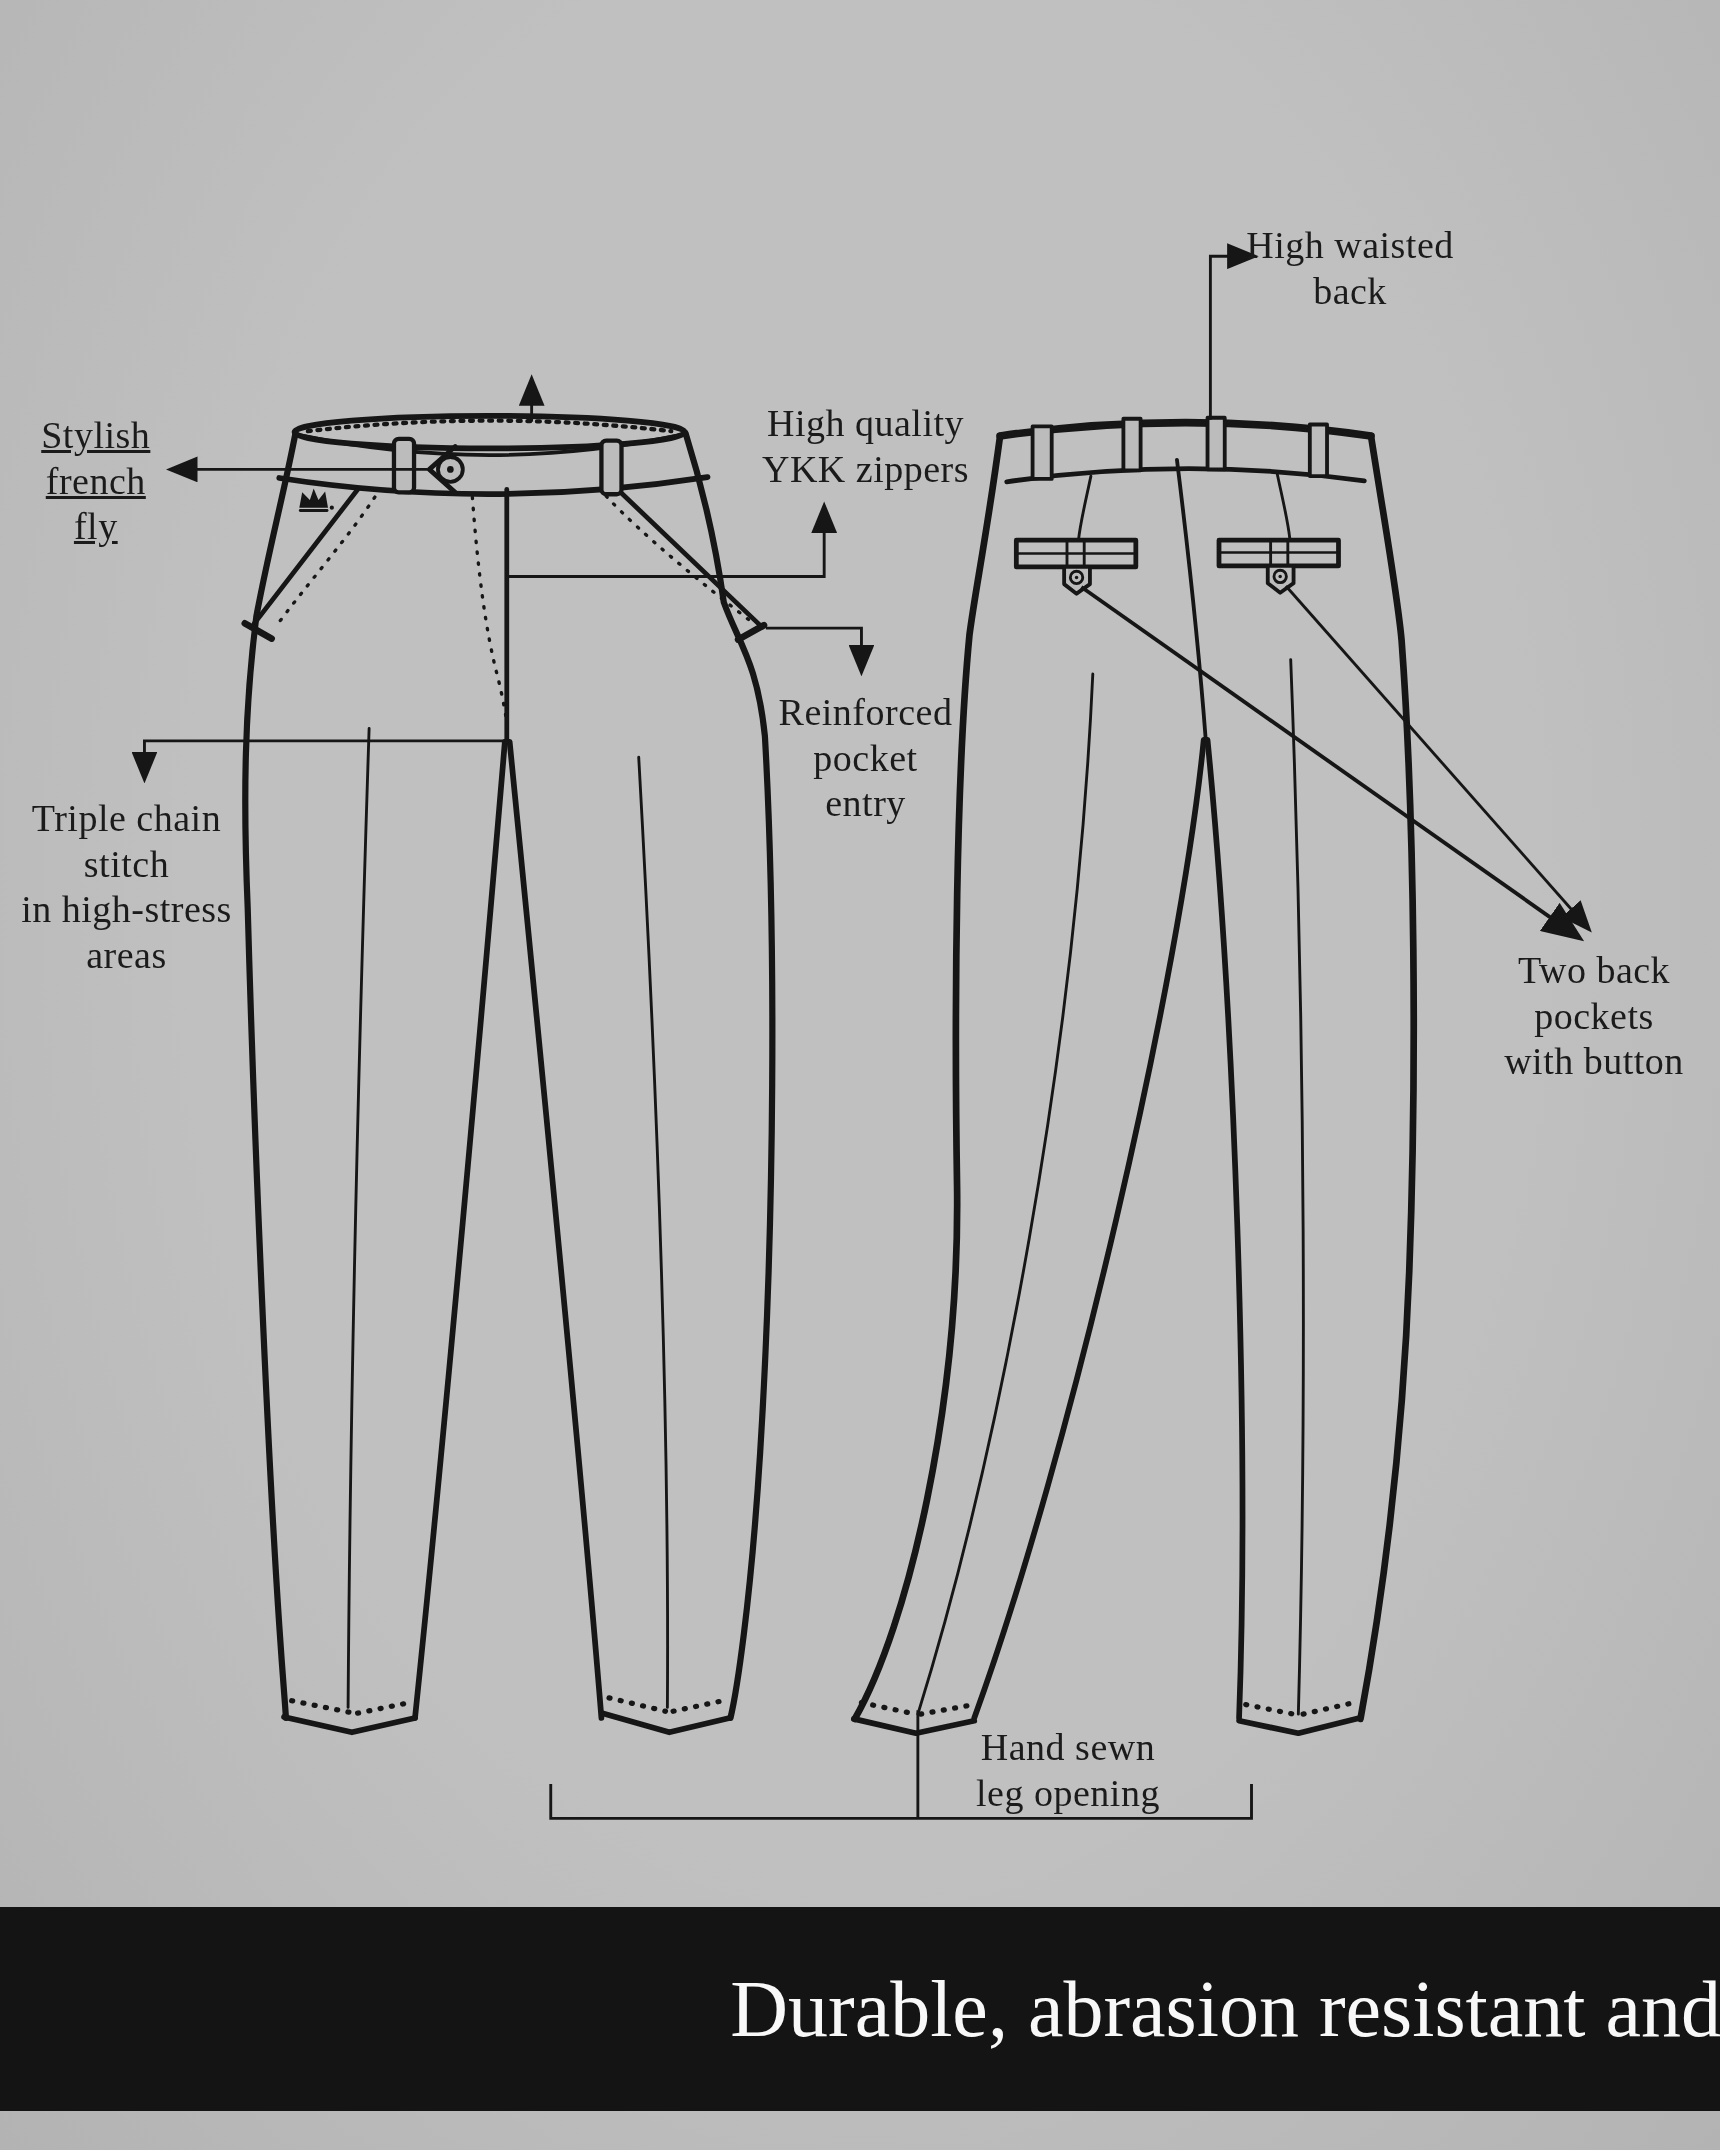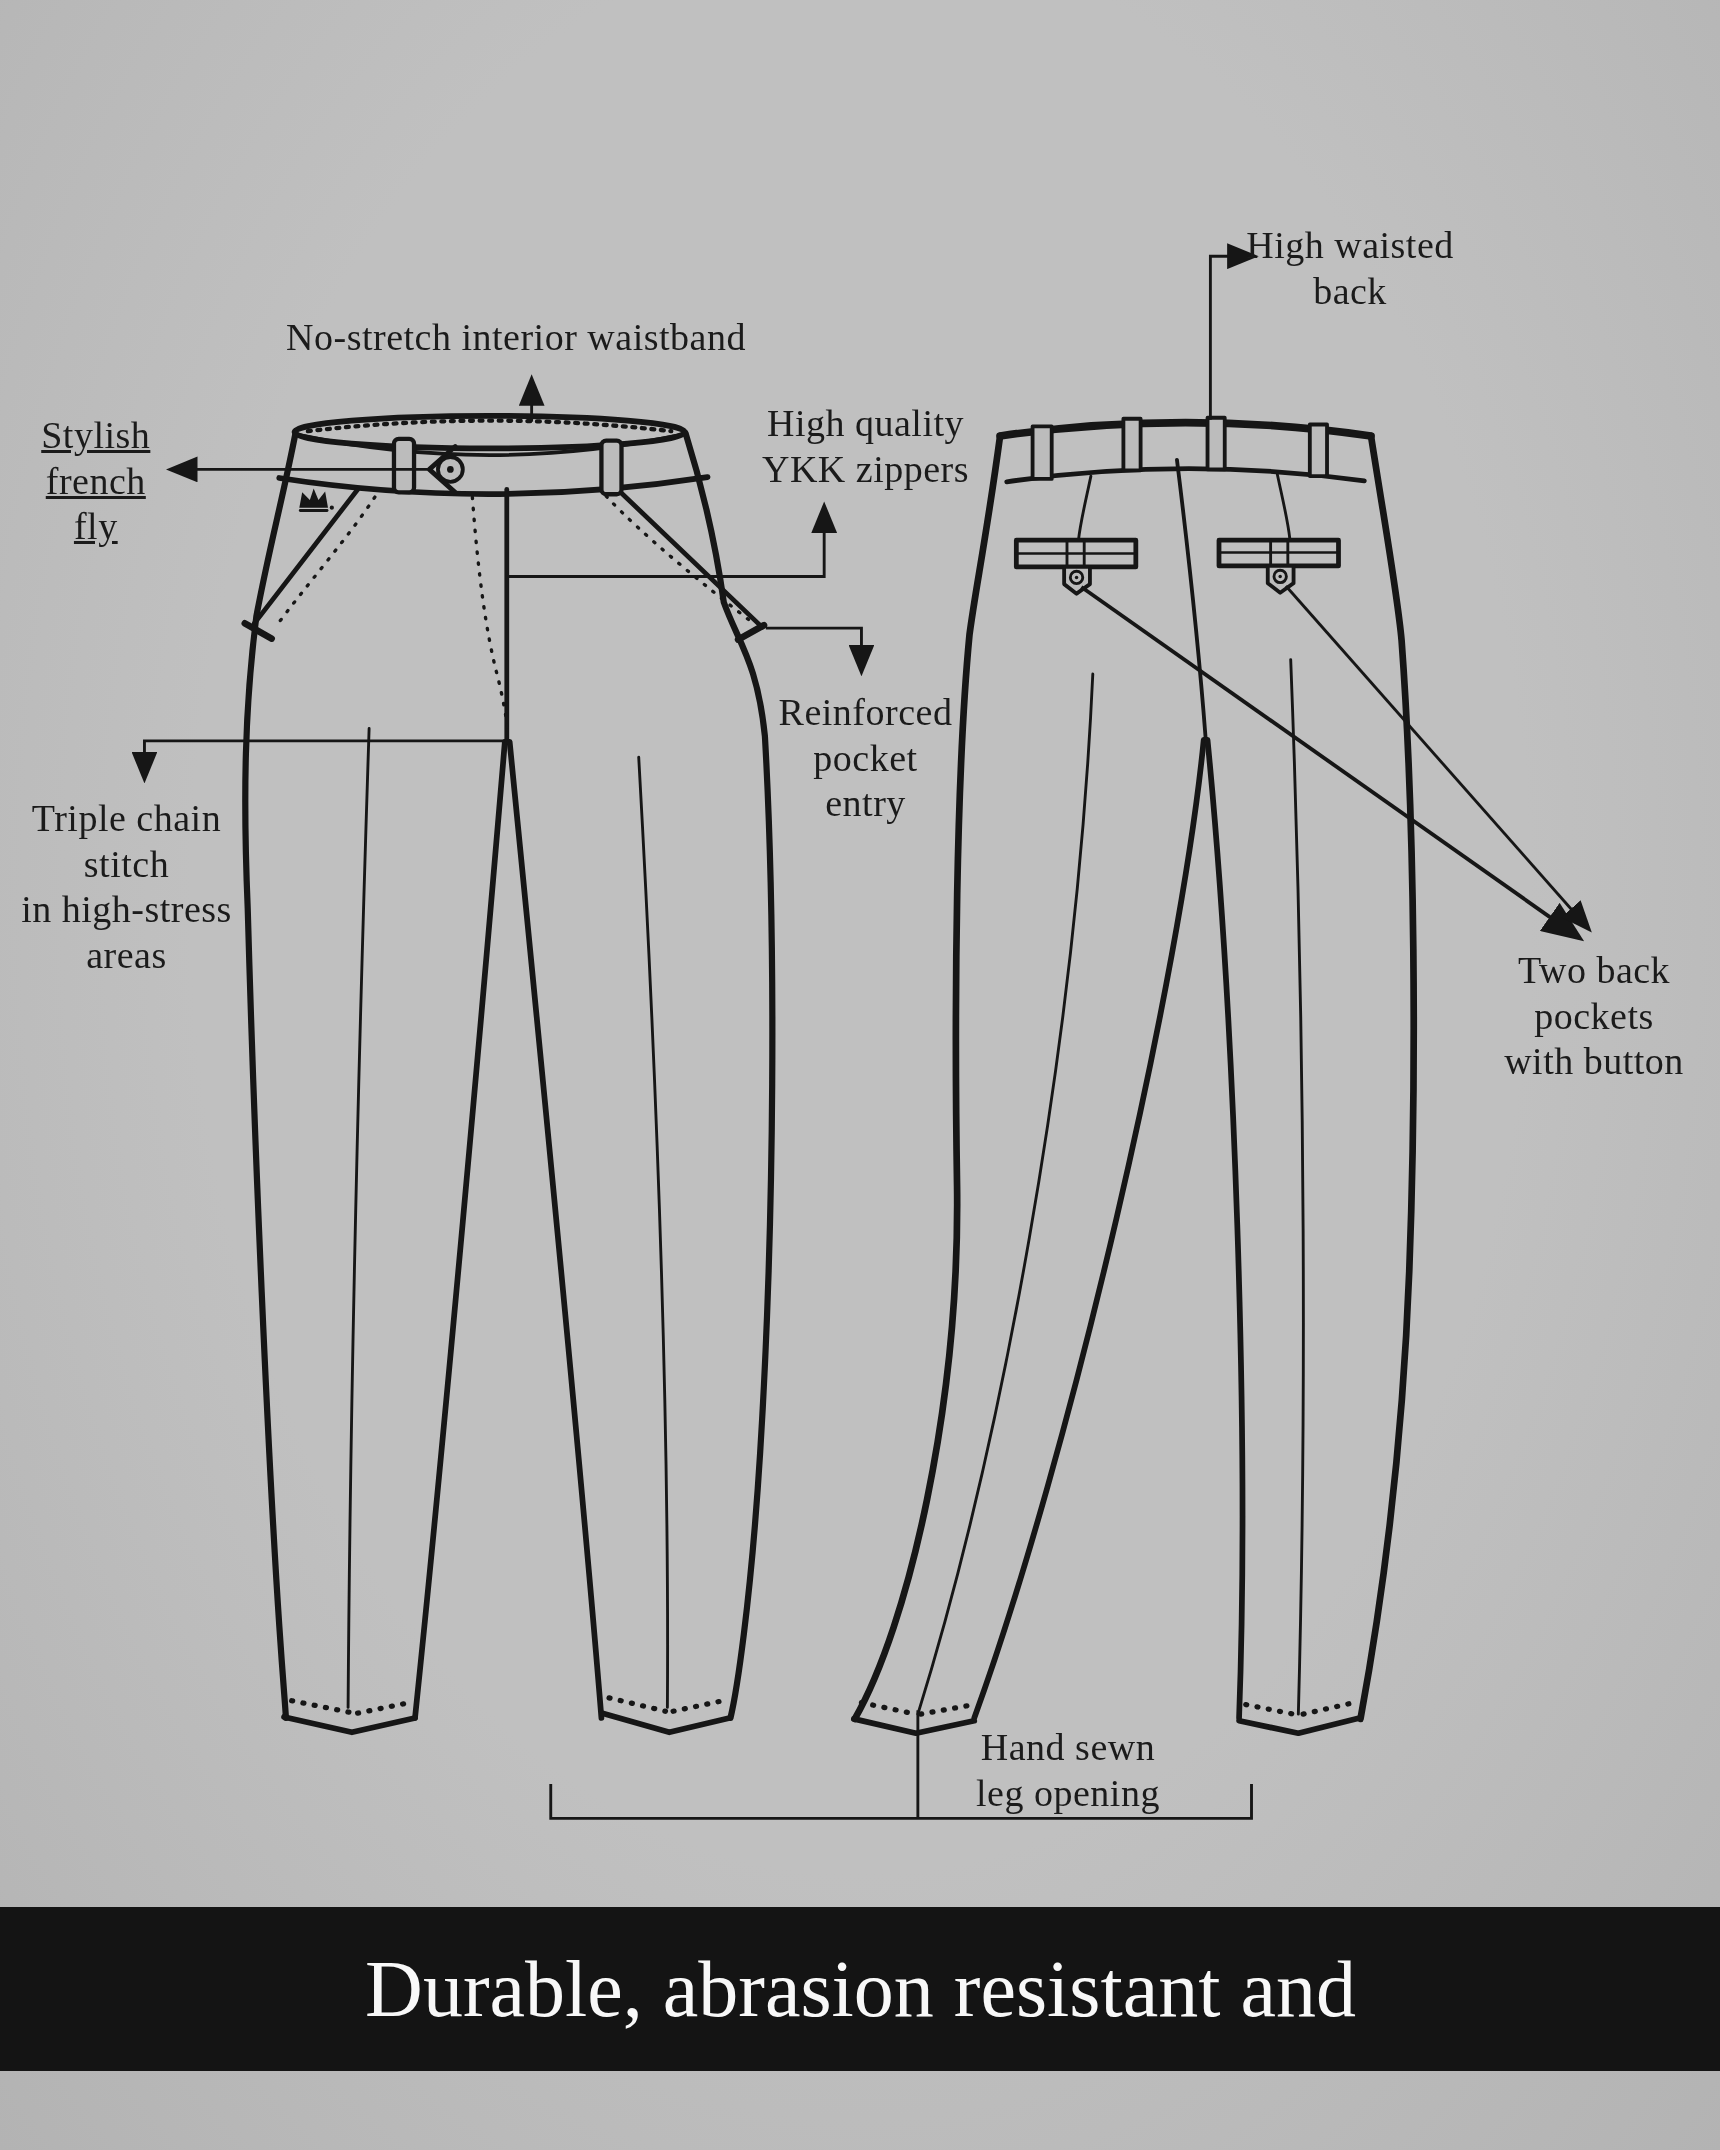--- a/index.html
+++ b/index.html
@@ -15,23 +15,23 @@
   .label{
     position:absolute;
     color:#1b1b1b;
     font-size:38px;
     line-height:1.2;
     text-align:center;
     white-space:pre-line;
     letter-spacing:0.5px;
   }
   #banner{
-    position:absolute;left:0;top:1907px;width:1721px;height:164px;
+    position:absolute;left:0;top:1907px;width:1721px;height:204px;
     background:#141414;
-    display:flex;flex-direction:column;align-items:center;justify-content:center;
+    display:flex;flex-direction:row;align-items:center;justify-content:flex-end;
     gap:5.7px;
   }
   .banner-line{
     color:#f8f8f8;
     font-size:80px;
     line-height:1.15;
     text-align:center;
     white-space:nowrap;
   }
 </style>
@@ -168,21 +168,20 @@
       <path marker-end="url(#arr)" d="M 1266,439 L 1266,268 L 1312,268"></path>
       <path stroke-width="4" marker-end="url(#arr)" d="M 1131,614 L 1652,981"></path>
       <path stroke-width="3" marker-end="url(#arr)" d="M 1345,613 L 1662,972"></path>
       <g>
         <path d="M 576,1866 L 576,1902 L 1309,1902 L 1309,1866"></path>
         <path d="M 960,1789 L 960,1902"></path>
       </g>
     </g>
   </svg>
 
-  <div class="label" style="left:229px;top:315px;width:574px;">No-stretch interior waistband</div>
 
   <div class="label" style="left:4.8px;top:413px;width:182px;text-decoration:underline;">Stylish
 french
 fly</div>
 
   <div class="label" style="left:741px;top:690px;width:249px;">Reinforced
 pocket
 entry</div>
 
   <div class="label" style="left:722px;top:401px;width:287px;">High quality

